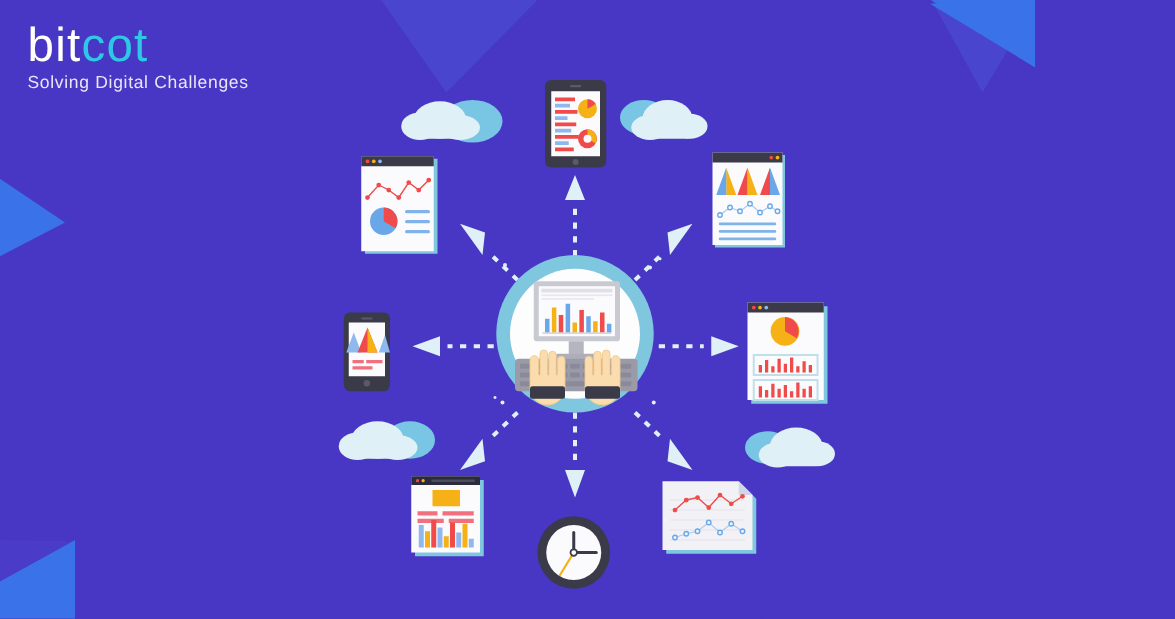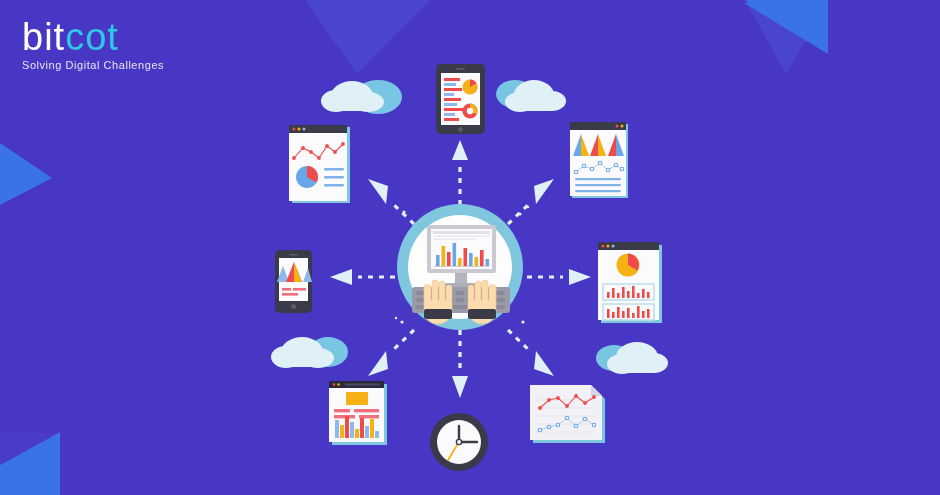--- a/index.html
+++ b/index.html
@@ -10,21 +10,21 @@
     overflow:hidden;
     position:relative;
   }
   #stage{position:relative;width:828px;height:495px;overflow:hidden;}
   #bg{position:absolute;left:0;top:0;width:940px;height:495px;}
   #scene{position:absolute;left:0;top:0;width:940px;height:495px;}
   .logo{position:absolute;left:22px;top:18px;user-select:none;}
   .logo .word{font-size:38px;letter-spacing:1px;line-height:38px;font-weight:400;}
   .logo .w1{color:#ffffff;}
   .logo .w2{color:#2ec8e6;}
-  .logo .tag{font-size:11px;color:#e9e6f7;letter-spacing:.55px;margin-top:4px;line-height:11px;}
+  .logo .tag{font-size:14px;color:#e9e6f7;letter-spacing:.55px;margin-top:4px;line-height:11px;}
 </style>
 </head>
 <body>
 
 <div id="stage">
 
   <svg id="bg" viewBox="0 0 940 495">
     <rect x="0" y="0" width="940" height="495" fill="#4836c4"></rect>
 
     <polygon points="305,0 430,0 357,74" fill="#4a45cf"></polygon>

